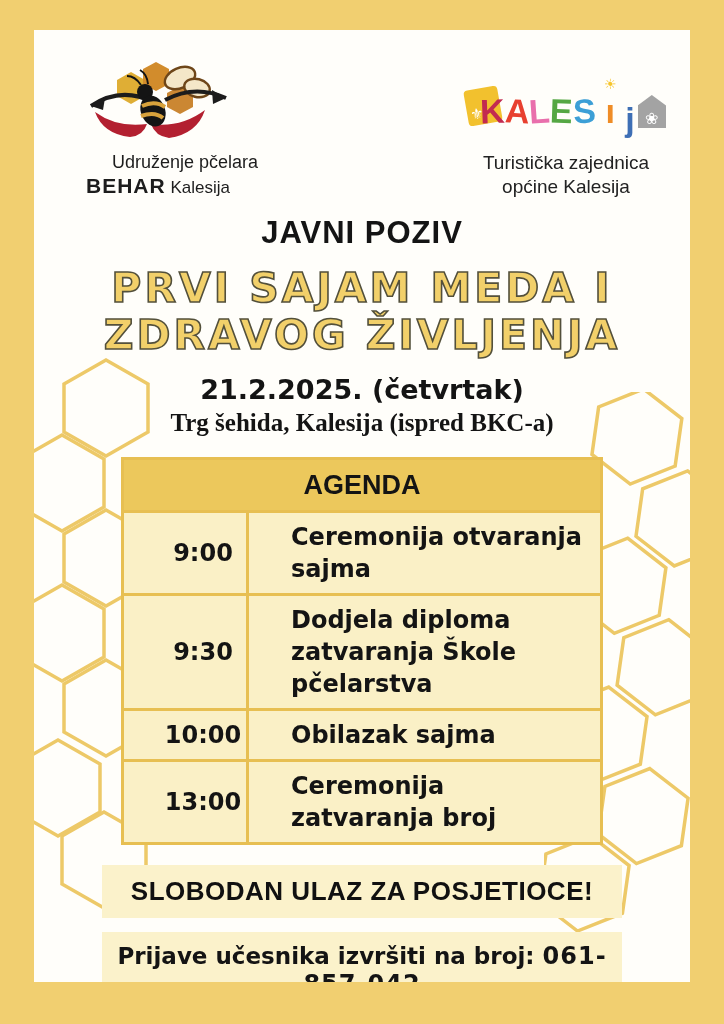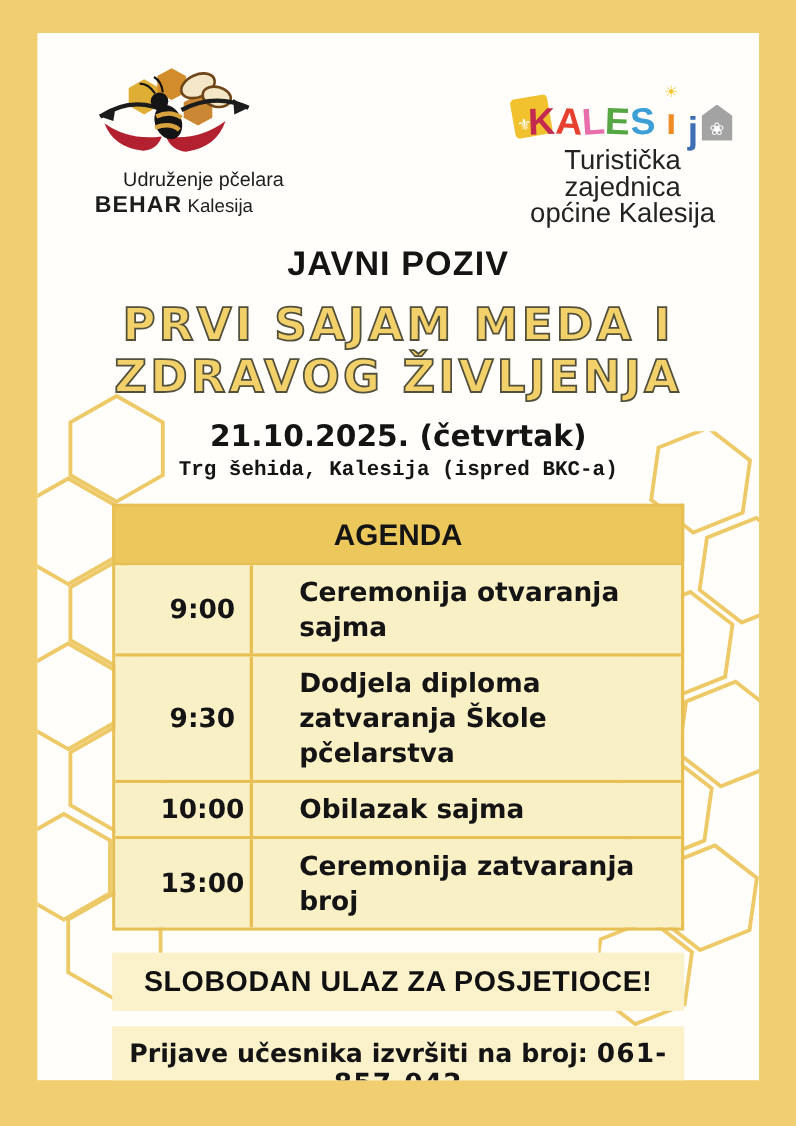--- a/index.html
+++ b/index.html
@@ -26,29 +26,29 @@
   .lt-a1{color:#E8402F;transform:rotate(3deg);}
   .lt-l{color:#E96FAC;transform:rotate(-4deg);}
   .lt-e{color:#55A743;transform:rotate(2deg);}
   .lt-s{color:#3C9FD6;transform:rotate(-3deg);}
   .i-stack{display:inline-flex;flex-direction:column;align-items:center;}
   .i-stack .sun{font-size:14px;color:#F6C52D;font-weight:700;margin-bottom:-1px;}
   .lt-i{color:#EF8C26;}
   .lt-j{color:#3E6FB5;margin-bottom:-8px;}
   .house{position:relative;width:30px;height:33px;background:#A3A3A3;clip-path:polygon(50% 0,100% 32%,100% 100%,0 100%,0 32%);margin-left:3px;display:flex;align-items:flex-end;justify-content:center;}
   .house .flower{color:#fff;font-size:16px;line-height:1;margin-bottom:4px;font-weight:400;}
-  .tz-caption{font-size:25px;color:#222;line-height:24px;margin-top:6px;}
+  .tz-caption{font-size:19px;color:#222;line-height:24px;margin-top:23px;}
 
   .heading{margin-top:16px;font-size:31px;font-weight:800;color:#141414;letter-spacing:1px;}
   .main-title{margin-top:14px;text-align:center;font-weight:800;font-size:41px;line-height:47px;letter-spacing:3px;color:#F2D06A;-webkit-text-stroke:1.6px #53503B;font-family:"DejaVu Sans",sans-serif;}
   .date{margin-top:15px;font-size:27px;font-weight:700;color:#141414;font-family:"DejaVu Sans",sans-serif;}
-  .location{margin-top:4px;font-size:19px;font-weight:600;color:#141414;font-family:Liberation Mono, monospace;}
+  .location{margin-top:4px;font-size:25px;font-weight:600;color:#141414;font-family:Liberation Serif, serif;}
 
   
-  .agenda{margin-top:20px;width:520px;border-radius:27px;}
+  .agenda{margin-top:20px;width:482px;border-radius:27px;}
   .agenda-header{background:#ECC85C;border:3px solid #E7BF52;border-bottom:none;height:50px;display:flex;align-items:center;justify-content:center;font-size:27px;font-weight:800;color:#141414;}
   .agenda-body{border:3px solid #E7BF52;}
   .agenda-row{display:flex;background:#FAF0C6;border-bottom:3px solid #E7BF52;min-height:44px;}
   .agenda-row:last-child{border-bottom:none;}
   .cell-time{width:86px;flex:none;display:flex;align-items:center;justify-content:center;font-size:24px;font-weight:600;color:#141414;border-right:3px solid #E7BF52;font-family:"DejaVu Sans",sans-serif;margin-left:36px;}
   .cell-event{flex:1;display:flex;align-items:center;text-align:left;padding:8px 14px 8px 42px;font-size:24px;font-weight:600;color:#141414;line-height:32px;font-family:"DejaVu Sans",sans-serif;}
 
   .banner{width:520px;background:#FBF2CB;text-align:center;}
   .free-entry{margin-top:20px;padding:11px 0;font-size:26px;font-weight:800;color:#111;letter-spacing:0.5px;}
   .registration{margin-top:14px;padding:10px 0 12px;}
@@ -133,21 +133,21 @@
             <div>općine Kalesija</div>
           </div>
         </div>
       </div>
 
       <div class="heading">JAVNI POZIV</div>
       <div class="main-title">
         <div>PRVI SAJAM MEDA I</div>
         <div>ZDRAVOG ŽIVLJENJA</div>
       </div>
-      <div class="date">21.10.2025. (četvrtak)</div>
+      <div class="date">21.2.2025. (četvrtak)</div>
       <div class="location">Trg šehida, Kalesija (ispred BKC-a)</div>
 
       <div class="agenda">
         <div class="agenda-header">AGENDA</div>
         <div class="agenda-body">
           <div class="agenda-row">
             <div class="cell-time">9:00</div>
             <div class="cell-event">Ceremonija otvaranja sajma</div>
           </div>
           <div class="agenda-row">

